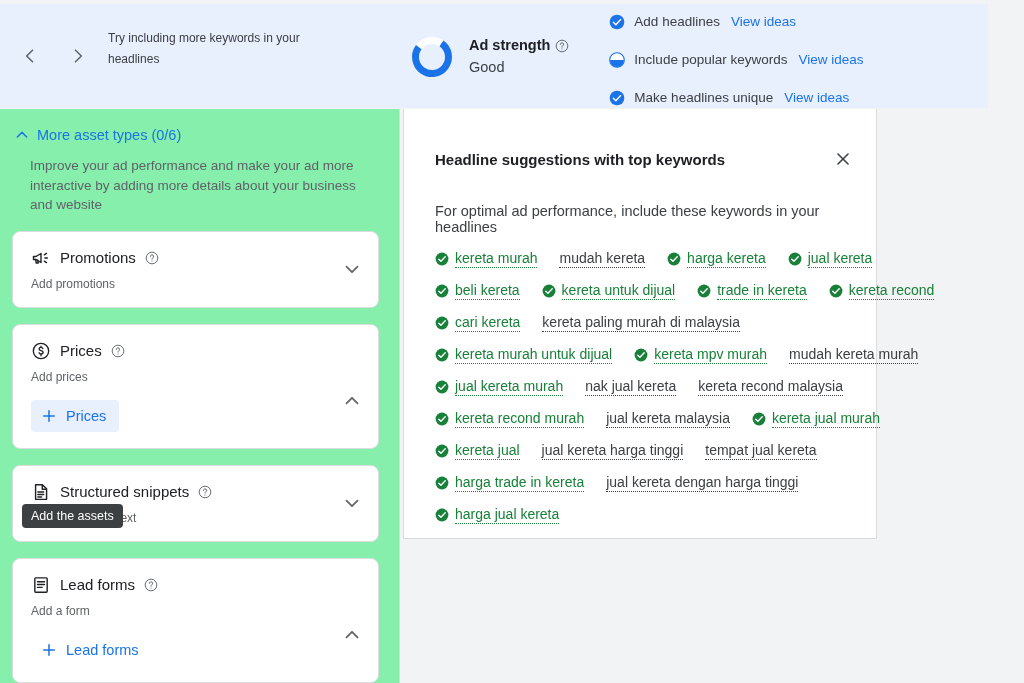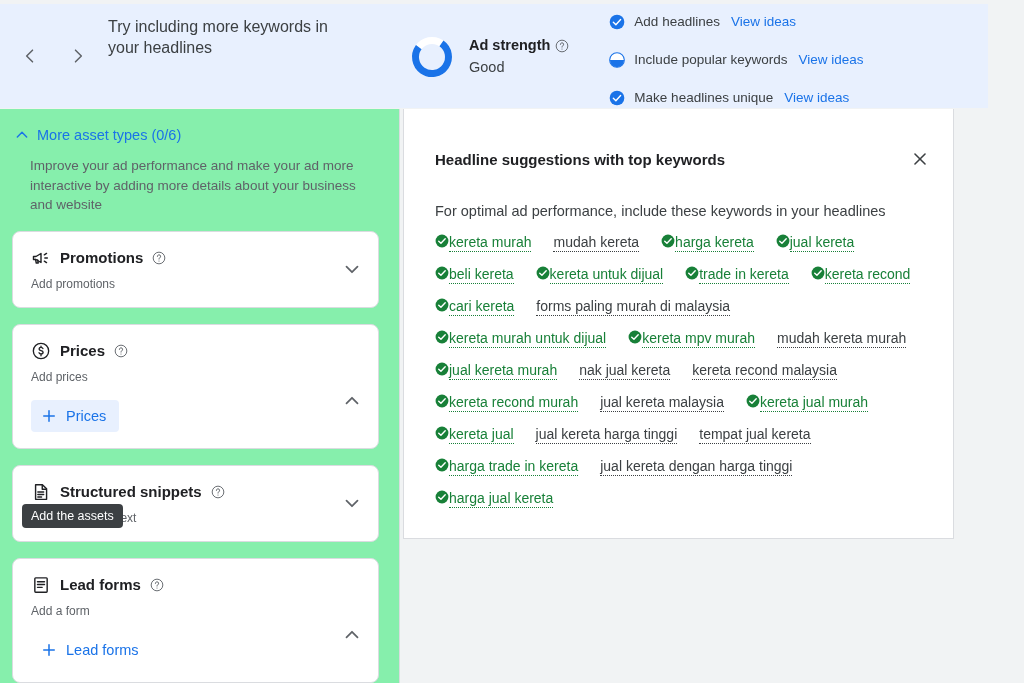--- a/index.html
+++ b/index.html
@@ -22,23 +22,23 @@
     margin-top: 40px; margin-left: 18px; gap: 24px;
   }
   .chev {
     width: 24px; height: 24px; cursor: pointer;
     display: flex; align-items: center; justify-content: center;
     color: #5f6368;
   }
   .chev svg { display: block; }
 
   .banner-msg {
-    margin-top: 12px; margin-left: 18px;
+    margin-top: 24px; margin-left: 18px;
     width: 245px;
-    font-size: 16px; line-height: 21px; color: #3c4043;
+    font-size: 12px; line-height: 21px; color: #3c4043;
   }
 
   .strength-wrap {
     margin-top: 30px; margin-left: 56px;
     display: flex; align-items: center; gap: 14px;
   }
   .donut { width: 46px; height: 46px; position: relative; }
   .strength-txt { line-height: 1.35; }
   .strength-title {
     font-size: 14.5px; font-weight: bold; color: #202124;
@@ -75,21 +75,21 @@
   }
 
   .card {
     margin: 16px 20px 0 12px;
     border: 1px solid #dadce0; border-radius: 8px;
     background: #fff; position: relative;
     padding: 16px 16px 16px 18px;
   }
   .card-head { display: flex; align-items: center; gap: 9px; }
   .card-icon { width: 20px; height: 20px; flex: none; color: #202124; }
-  .card-title { font-size: 15px; font-weight: bold; color: #202124; }
+  .card-title { font-size: 15px; font-weight: normal; color: #202124; }
   .help-ico { width: 14px; height: 14px; color: #5f6368; flex: none; }
   .card-sub { margin-top: 9px; font-size: 12px; color: #5f6368; }
   .card-toggle {
     position: absolute; right: 14px; top: 50%; transform: translateY(-50%);
     width: 24px; height: 24px; color: #5f6368; cursor: pointer;
     display: flex; align-items: center; justify-content: center;
   }
   .add-btn {
     margin-top: 16px; display: inline-flex; align-items: center; gap: 8px;
     padding: 7px 13px 7px 9px; border-radius: 4px;
@@ -101,41 +101,41 @@
   .tooltip {
     position: absolute; left: 22px; top: 395px;
     background: #3c4043; color: #fff;
     font-size: 12.5px; padding: 5px 9px; border-radius: 4px;
     white-space: nowrap; z-index: 30;
   }
 
   
   .right-panel {
     position: absolute; left: 403px; top: 109px;
-    width: 551px; height: 430px;
+    width: 474px; height: 430px;
     background: #fff; border: 1px solid #dadce0; border-top: none;
     border-right: 1px solid #dadce0;
   }
   .rp-head {
     display: flex; align-items: flex-start; justify-content: space-between;
     padding: 42px 22px 0 31px;
   }
   .rp-title { font-size: 15px; font-weight: bold; color: #202124; }
   .close-x { width: 22px; height: 22px; color: #3c4043; cursor: pointer; margin-top: -3px; }
   .rp-sub {
     margin: 33px 0 0 31px;
     font-size: 14.5px; color: #3c4043;
   }
   .kw-rows { margin: 15px 0 0 31px; width: 520px; }
   .kw-row {
     display: flex; align-items: center;
     margin-bottom: 14px; flex-wrap: nowrap;
   }
   .kw {
-    display: inline-flex; align-items: flex-start; 
+    display: inline-flex; align-items: center; gap: 6px;
     margin-right: 22px; cursor: pointer; white-space: nowrap;
   }
   .kw-check { width: 14px; height: 14px; flex: none; }
   .kw-text {
     font-size: 14px;
     border-bottom: 1px dotted currentColor;
     padding-bottom: 1px;
   }
   .kw.on .kw-text { color: #188038; }
   .kw.off .kw-text { color: #3c4043; }
@@ -401,21 +401,21 @@
         </div>
         <div class="kw-row">
           <span class="kw on">
             <svg class="kw-check" viewBox="0 0 24 24">
               <circle cx="12" cy="12" r="11" fill="#188038"></circle>
               <polyline points="6.4 12.3 10.2 16 17.5 8.3" fill="none" stroke="#fff" stroke-width="2.4" stroke-linecap="round" stroke-linejoin="round"></polyline>
             </svg>
             <span class="kw-text">cari kereta</span>
           </span>
           <span class="kw off">
-            <span class="kw-text">forms paling murah di malaysia</span>
+            <span class="kw-text">kereta paling murah di malaysia</span>
           </span>
         </div>
         <div class="kw-row">
           <span class="kw on">
             <svg class="kw-check" viewBox="0 0 24 24">
               <circle cx="12" cy="12" r="11" fill="#188038"></circle>
               <polyline points="6.4 12.3 10.2 16 17.5 8.3" fill="none" stroke="#fff" stroke-width="2.4" stroke-linecap="round" stroke-linejoin="round"></polyline>
             </svg>
             <span class="kw-text">kereta murah untuk dijual</span>
           </span>

